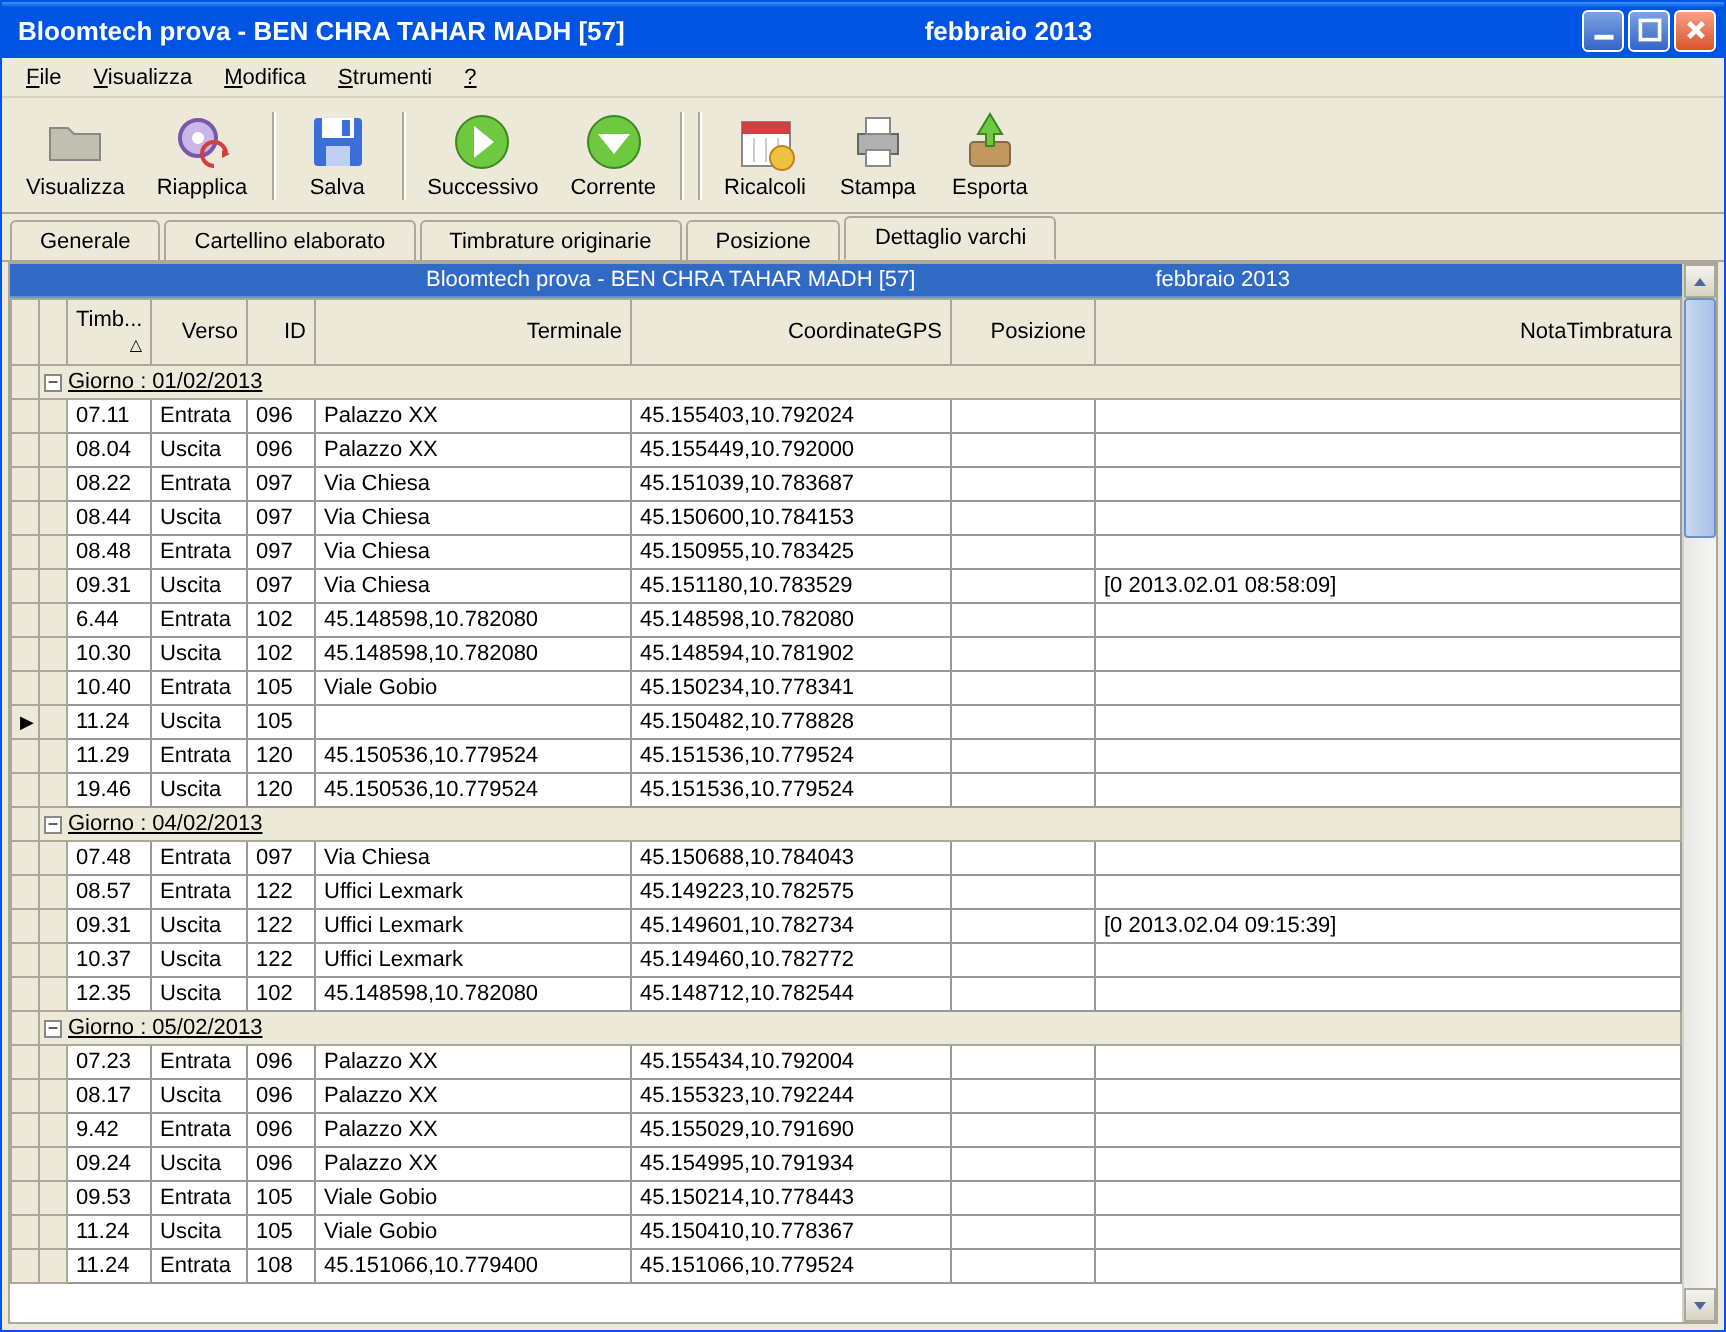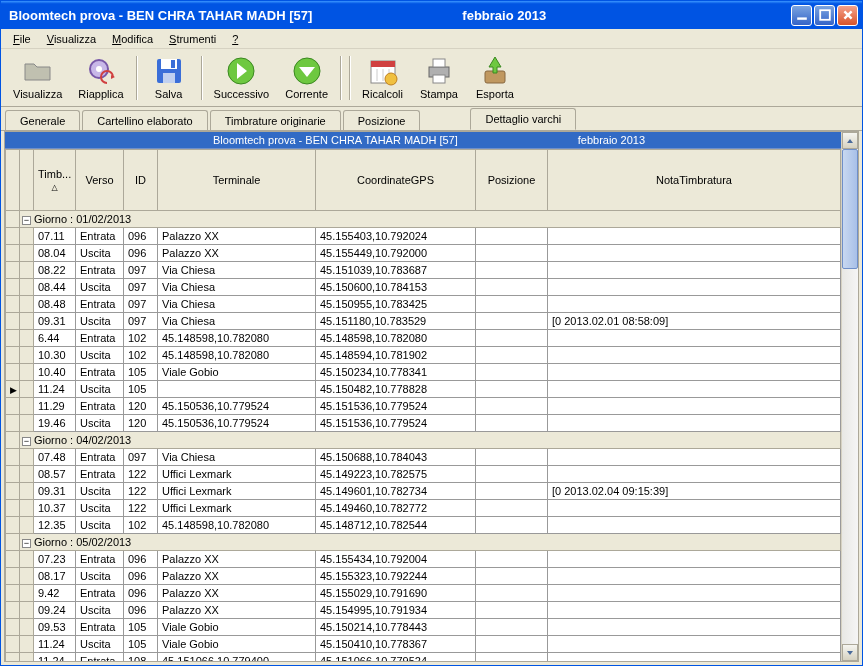--- a/index.html
+++ b/index.html
@@ -82,21 +82,20 @@
   border-top-right-radius: 3px;
   position: relative;
   top: 1px;
 }
 .tab.active {
   background: #ece9d8;
   border-bottom: 1px solid #ece9d8;
   top: 0;
   padding-bottom: 4px;
   z-index: 2;
-  margin-left: 48px;
 }
 
 .content {
   position: absolute;
   top: 131px; left: 4px; right: 4px; bottom: 4px;
   border: 1px solid #aca899;
   background: #fff;
   display: flex;
 }
 .grid-wrap { flex: 1; overflow: hidden; position: relative; }
@@ -125,42 +124,43 @@
 
 table.grid {
   border-collapse: collapse;
   width: 100%;
   font-size: 11px;
   table-layout: fixed;
 }
 table.grid th {
   background: #ece9d8;
   border: 1px solid #aca899;
-  padding: 18px 4px;
-  text-align: center;
+  padding: 4px 4px;
+  text-align: right;
   font-weight: normal;
   height: 18px;
   overflow: hidden;
 }
 table.grid td {
   border: 1px solid #999;
   padding: 1px 4px;
   height: 17px;
   overflow: hidden;
   white-space: nowrap;
   background: #fff;
 }
 table.grid td.rowhdr {
   background: #ece9d8;
   border-color: #aca899;
   width: 14px;
 }
 tr.group td {
   background: #ece9d8;
   border-color: #aca899;
+  text-decoration: underline;
 }
 tr.group td.group-label { padding-left: 2px; }
 td.sel { background: #316ac5; color: #fff; }
 .exp { display:inline-block; width:9px; height:9px; border:1px solid #888; background:#fff; text-align:center; line-height:7px; font-size:9px; margin-right:3px; vertical-align:middle; }
 .row-ptr { font-size:9px; color:#000; }
 </style>
 </head>
 <body>
 
 <div class="titlebar">

